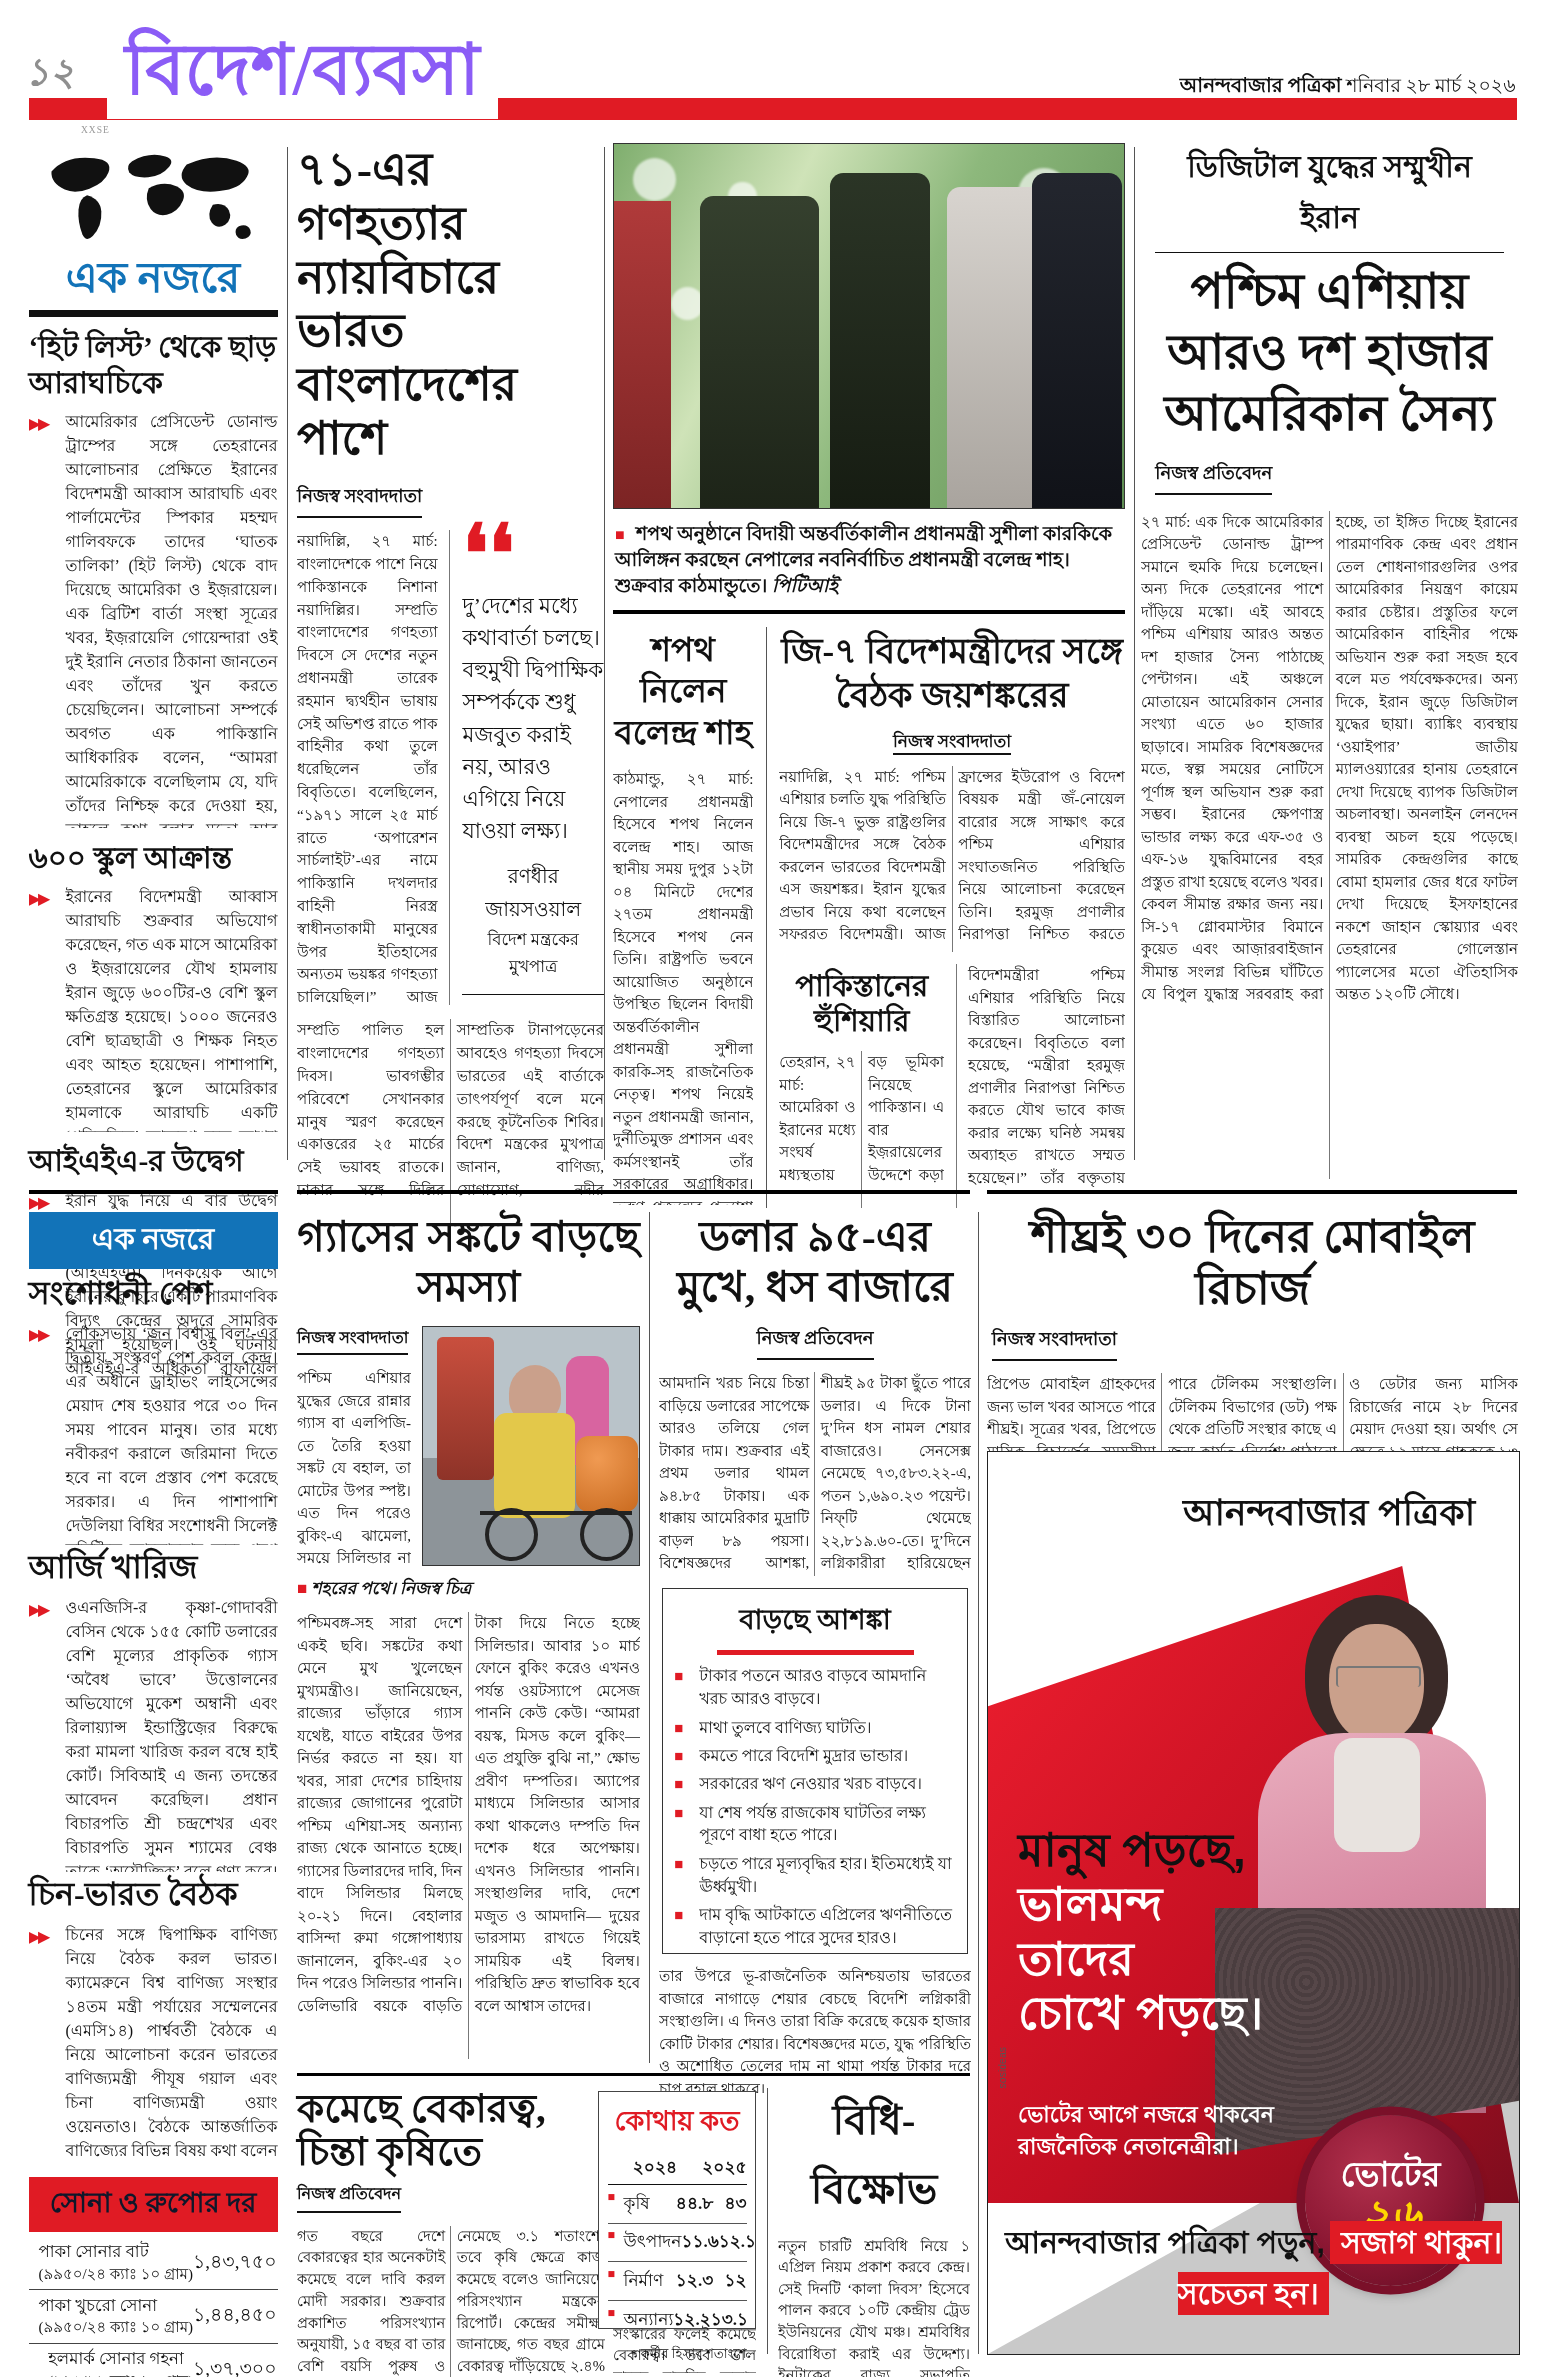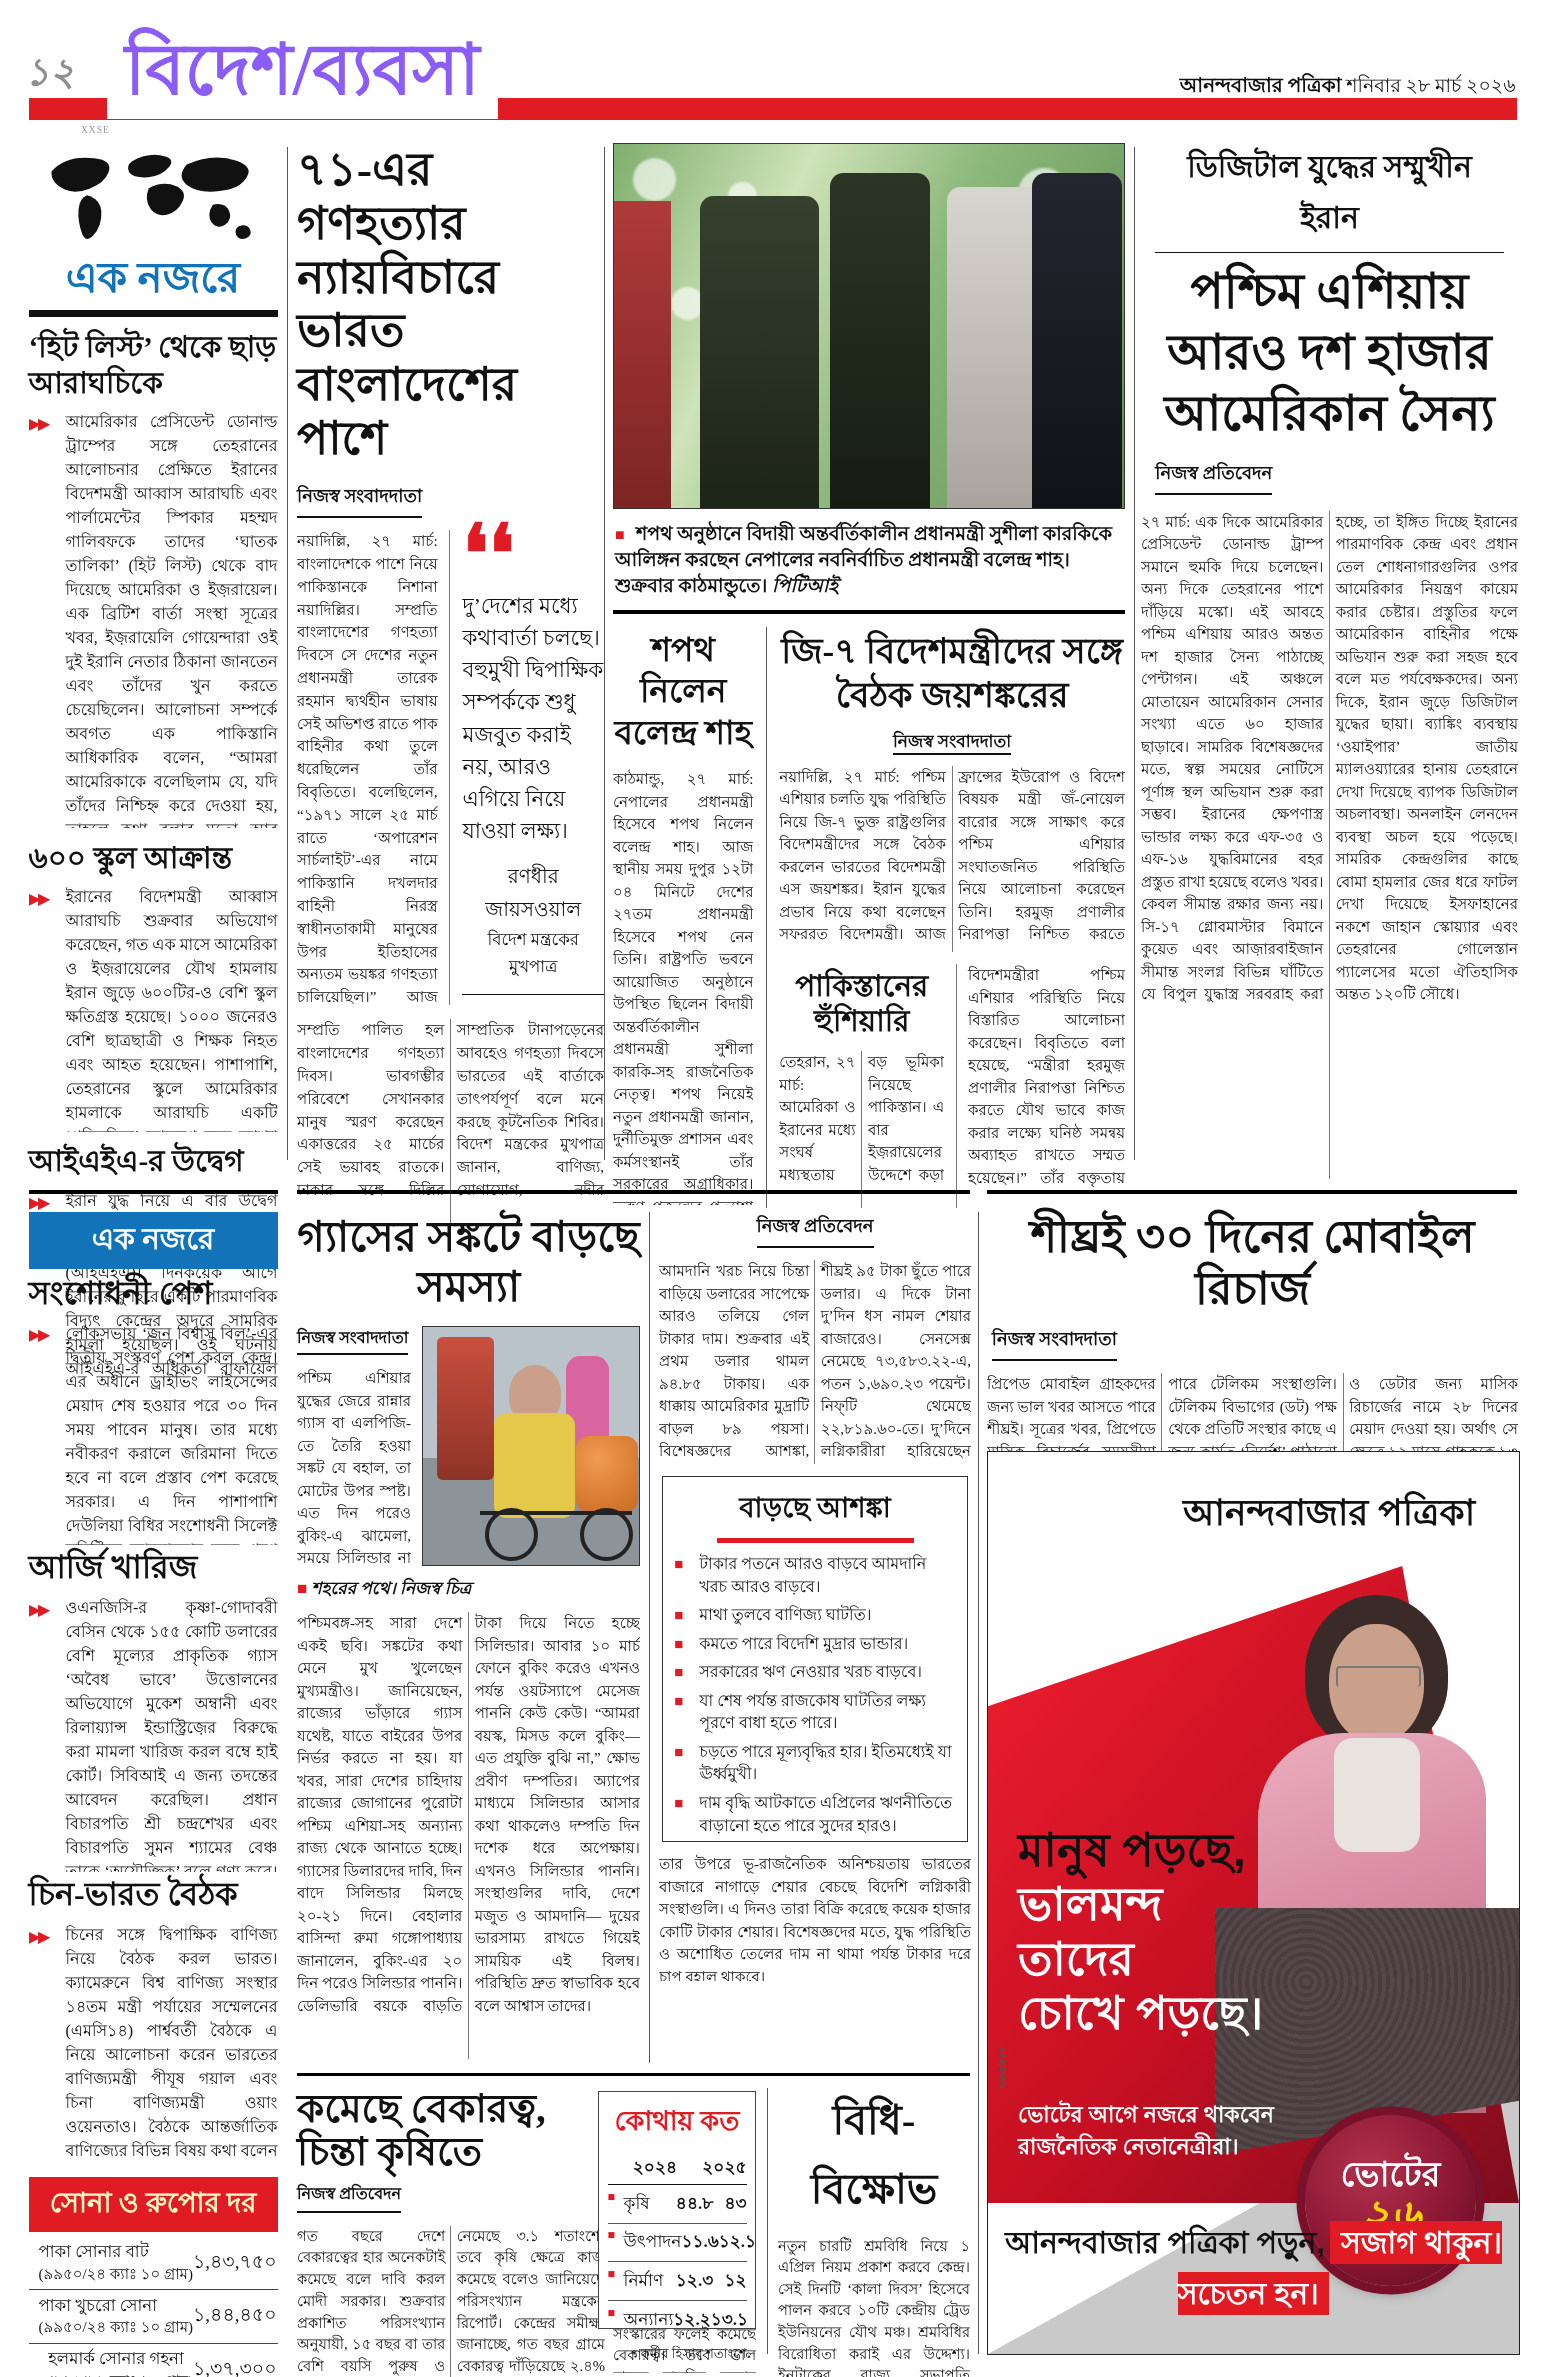--- a/index.html
+++ b/index.html
@@ -79,21 +79,21 @@
   #iran .bd{font-size:15px;line-height:1.5;column-count:2;column-gap:12.4px;column-rule:0.5px solid #777;height:668px;margin-top:3.8px}
 
   
   #sepL{left:28.5px;top:1190px;width:249px}
   #sepM{left:297px;top:1190px;width:673px}
   #sepR{left:987px;top:1190px;width:530px}
 
   
   #g2{left:28.5px;top:1212px;width:249px}
   .bluebar{background:#1273b8;color:#fff;font-size:29.5px;font-weight:bold;text-align:center;padding:3.8px 0;margin-bottom:6.7px}
-  .redbar2{background:#e01b24;color:#fef9c3;font-size:27.6px;font-weight:bold;text-align:center;padding:4.8px 0;margin:16px 0 3.8px}
+  .redbar2{background:#e01b24;color:#0f172a;font-size:27.6px;font-weight:bold;text-align:center;padding:4.8px 0;margin:16px 0 3.8px}
   .g2h{font-size:32px;font-weight:bold;line-height:1.15;margin:4.8px 0 9.5px}
   .trow{display:flex;justify-content:flex-end;align-items:center;border-bottom:1px solid #444;padding:4.8px 1px}
   .trow .tl{font-size:16.6px;line-height:1.3}
   .trow .tl small{font-size:15px}
   .trow .tv{font-size:19px;white-space:nowrap}
 
   
   #gas{left:297px;top:1212px;width:343px}
   #gas h1{font-size:42px;line-height:1.2;text-align:center;margin:0 0 13.3px;font-weight:bold}
   #gas .row{display:flex;gap:10.5px}
@@ -347,20 +347,21 @@
       </div>
     </div>
     <div id="gascap">
       <span class="sq" style="color:#e01b24">■</span>
       <i>শহরের পথে। নিজস্ব চিত্র</i>
     </div>
     <div class="bd2 jb hide">পশ্চিমবঙ্গ-সহ সারা দেশে একই ছবি। সঙ্কটের কথা মেনে মুখ খুলেছেন মুখ্যমন্ত্রীও। জানিয়েছেন, রাজ্যের ভাঁড়ারে গ্যাস যথেষ্ট, যাতে বাইরের উপর নির্ভর করতে না হয়। যা খবর, সারা দেশের চাহিদায় রাজ্যের জোগানের পুরোটা পশ্চিম এশিয়া-সহ অন্যান্য রাজ্য থেকে আনাতে হচ্ছে। গ্যাসের ডিলারদের দাবি, দিন বাদে সিলিন্ডার মিলছে ২০-২১ দিনে। বেহালার বাসিন্দা রুমা গঙ্গোপাধ্যায় জানালেন, বুকিং-এর ২০ দিন পরেও সিলিন্ডার পাননি। ডেলিভারি বয়কে বাড়তি টাকা দিয়ে নিতে হচ্ছে সিলিন্ডার। আবার ১০ মার্চ ফোনে বুকিং করেও এখনও পর্যন্ত ওয়টস্যাপে মেসেজ পাননি কেউ কেউ। “আমরা বয়স্ক, মিসড কলে বুকিং— এত প্রযুক্তি বুঝি না,” ক্ষোভ প্রবীণ দম্পতির। অ্যাপের মাধ্যমে সিলিন্ডার আসার কথা থাকলেও দম্পতি দিন দশেক ধরে অপেক্ষায়। এখনও সিলিন্ডার পাননি। সংস্থাগুলির দাবি, দেশে মজুত ও আমদানি— দুয়ের ভারসাম্য রাখতে গিয়েই সাময়িক এই বিলম্ব। পরিস্থিতি দ্রুত স্বাভাবিক হবে বলে আশ্বাস তাদের।</div>
   </div>
 
   <div class="abs" id="dollar">
+    <h1>ডলার ৯৫-এর মুখে, ধস বাজারে</h1>
     <div class="c"><span class="byl">নিজস্ব প্রতিবেদন</span></div>
     <div class="bd jb hide">আমদানি খরচ নিয়ে চিন্তা বাড়িয়ে ডলারের সাপেক্ষে আরও তলিয়ে গেল টাকার দাম। শুক্রবার এই প্রথম ডলার থামল ৯৪.৮৫ টাকায়। এক ধাক্কায় আমেরিকার মুদ্রাটি বাড়ল ৮৯ পয়সা। বিশেষজ্ঞদের আশঙ্কা, শীঘ্রই ৯৫ টাকা ছুঁতে পারে ডলার। এ দিকে টানা দু’দিন ধস নামল শেয়ার বাজারেও। সেনসেক্স নেমেছে ৭৩,৫৮৩.২২-এ, পতন ১,৬৯০.২৩ পয়েন্ট। নিফ্‌টি থেমেছে ২২,৮১৯.৬০-তে। দু’দিনে লগ্নিকারীরা হারিয়েছেন ৮.৮৬ লক্ষ কোটি টাকার শেয়ার সম্পদ।</div>
     <div id="riskbox">
       <h3>বাড়ছে আশঙ্কা</h3>
       <div class="rb"></div>
       <div class="ritem"><span class="sq">■</span><span>টাকার পতনে আরও বাড়বে আমদানি খরচ আরও বাড়বে।</span></div>
       <div class="ritem"><span class="sq">■</span><span>মাথা তুলবে বাণিজ্য ঘাটতি।</span></div>
       <div class="ritem"><span class="sq">■</span><span>কমতে পারে বিদেশি মুদ্রার ভান্ডার।</span></div>
       <div class="ritem"><span class="sq">■</span><span>সরকারের ঋণ নেওয়ার খরচ বাড়বে।</span></div>
       <div class="ritem"><span class="sq">■</span><span>যা শেষ পর্যন্ত রাজকোষ ঘাটতির লক্ষ্য পূরণে বাধা হতে পারে।</span></div>

